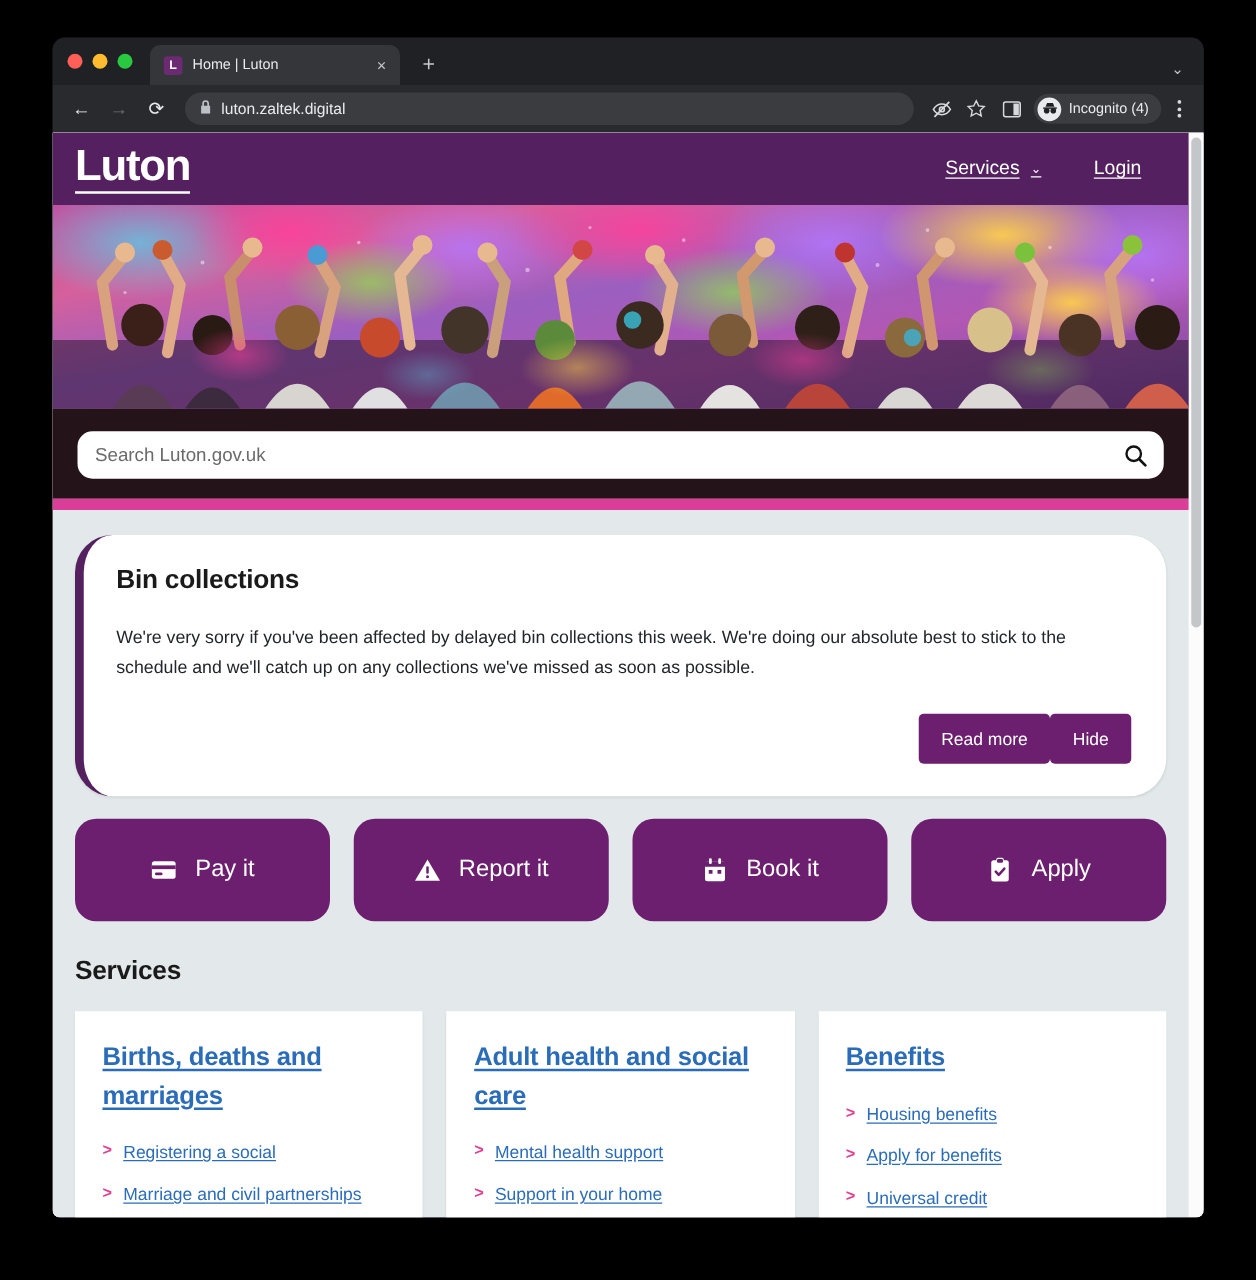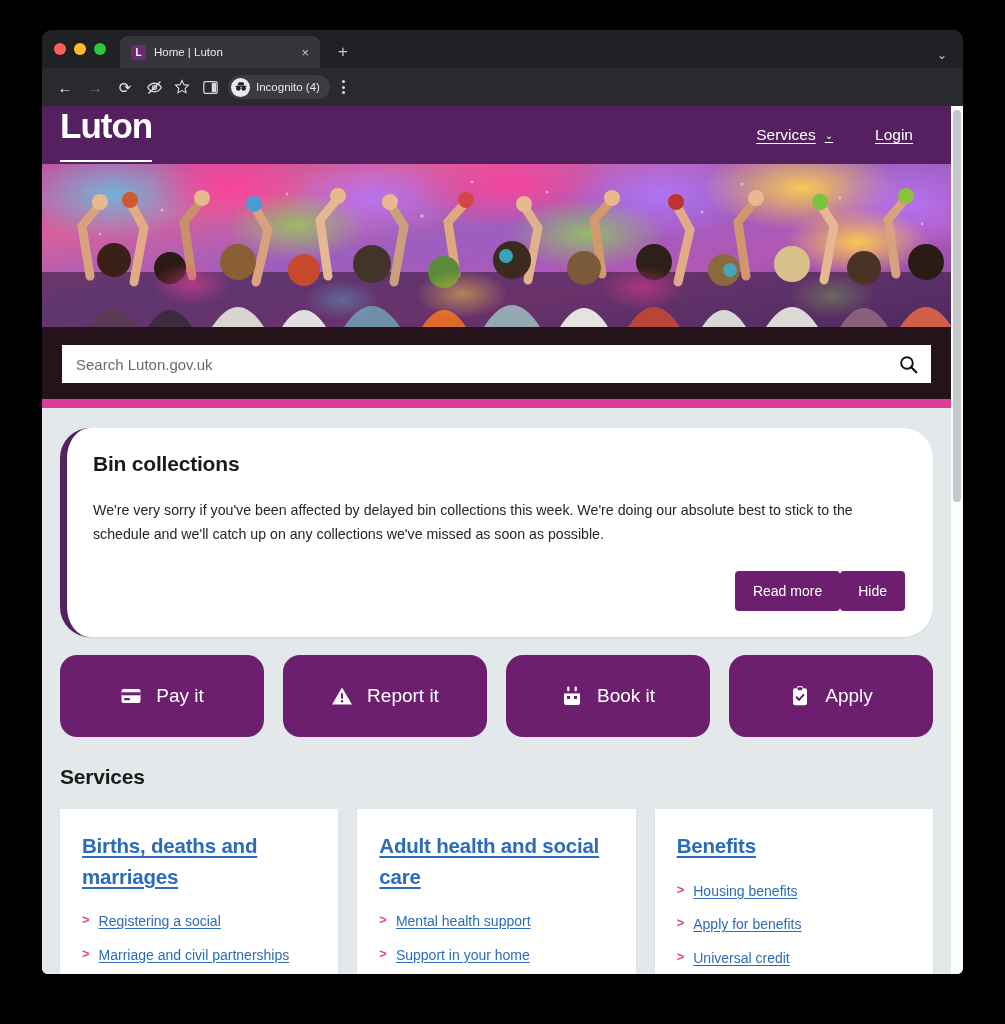--- a/index.html
+++ b/index.html
@@ -119,21 +119,21 @@
 
   
   #site-header {
     height: 58px; background: #54205f;
     display: flex; align-items: center; justify-content: space-between;
     padding: 0 38px 0 18px;
   }
   #logo {
     color: #fff; font-size: 35px; font-weight: bold;
     letter-spacing: -1px; line-height: 1;
-    border-bottom: 2.5px solid #fff; padding-bottom: 17px;
+    border-bottom: 2.5px solid #fff; padding-bottom: 3px;
   }
   #header-nav { display: flex; align-items: center; gap: 42px; }
   .nav-link {
     color: #fff; font-size: 15.5px;
     text-decoration: underline; text-underline-offset: 3px;
     display: flex; align-items: center; gap: 9px;
   }
   .caret { font-size: 10px; text-decoration: none; display: inline-block; }
 
   
@@ -142,21 +142,21 @@
     background: #3a1530;
   }
   #hero-photo { position: absolute; inset: 0; }
 
   
   #search-band {
     background: #241318; padding: 18px 20px 16px 20px;
   }
   #search-wrap {
     position: relative; background: #fff;
-    border-radius: 0; height: 38px;
+    border-radius: 12px; height: 38px;
     display: flex; align-items: center;
     padding: 0 42px 0 14px;
   }
   #search-input {
     border: 0; outline: 0; width: 100%; height: 100%;
     font-family: "Liberation Sans", sans-serif;
     font-size: 15px; color: #333; background: transparent;
   }
   #search-input::placeholder { color: #6a6a6a; }
   #search-btn {
@@ -244,20 +244,28 @@
     </div>
     <span class="new-tab">+</span>
     <span id="window-chevron">⌄</span>
   </div>
 
   <div id="toolbar">
     <span class="nav-btn">←</span>
     <span class="nav-btn disabled">→</span>
     <span class="nav-btn">⟳</span>
 
+    <div id="omnibox">
+      <span class="lock">
+        <svg width="9" height="11" viewBox="0 0 10 12">
+            <path fill="#bdc1c6" d="M5 0a3 3 0 0 0-3 3v2H1v7h8V5H8V3a3 3 0 0 0-3-3zm0 1.5A1.5 1.5 0 0 1 6.5 3v2h-3V3A1.5 1.5 0 0 1 5 1.5z"></path>
+          </svg>
+      </span>
+      <span id="url-text">luton.zaltek.digital</span>
+    </div>
 
     <span class="tb-icon">
       <svg width="17" height="17" viewBox="0 0 20 20">
         <path fill="none" stroke="#d7d9dc" stroke-width="1.5" d="M2 10s3-5 8-5 8 5 8 5-3 5-8 5-8-5-8-5z"></path>
         <circle cx="10" cy="10" r="2.3" fill="none" stroke="#d7d9dc" stroke-width="1.5"></circle>
         <line x1="3" y1="17" x2="17" y2="3" stroke="#d7d9dc" stroke-width="1.7"></line>
       </svg>
     </span>
     <span class="tb-icon">
       <svg width="16" height="16" viewBox="0 0 20 20">

